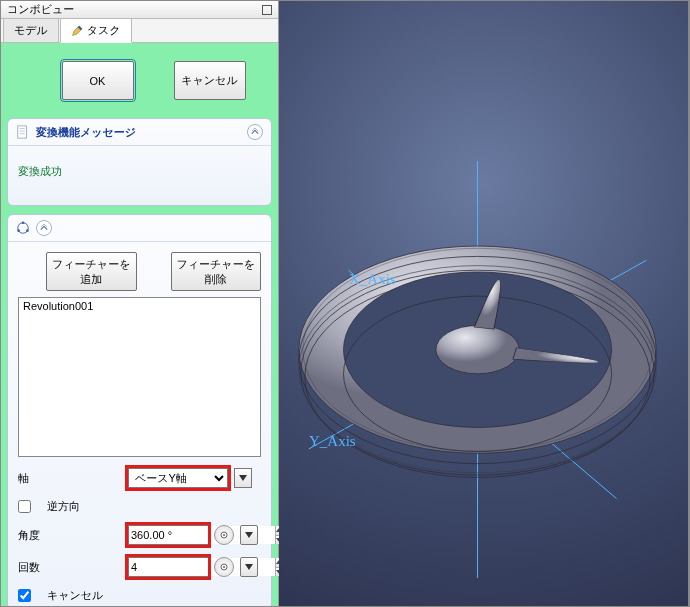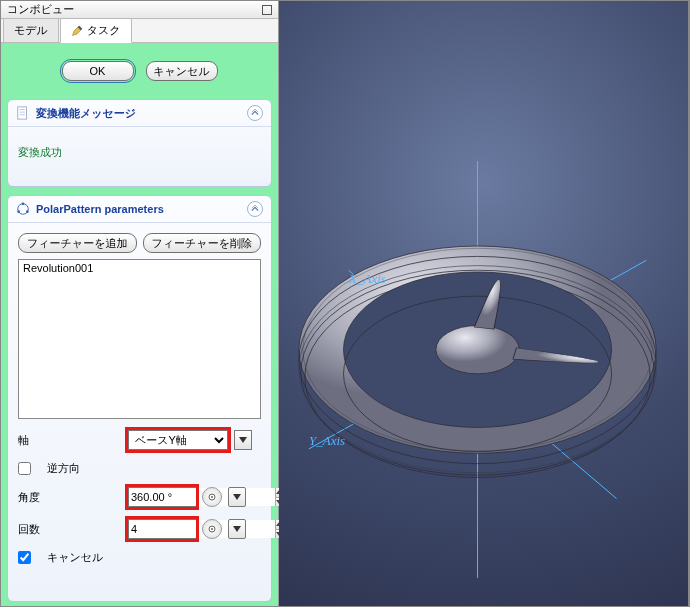--- a/index.html
+++ b/index.html
@@ -5,51 +5,51 @@
   * { box-sizing: border-box; margin: 0; padding: 0; font-family: "MS UI Gothic", sans-serif; font-size: 11px; }
   body { width: 690px; height: 607px; display: flex; background: #fff; border: 1px solid #888; }
   .left-panel { width: 278px; background: #86efac; border-right: 1px solid #999; display: flex; flex-direction: column; }
   .panel-title { background: linear-gradient(#fdfdfd,#e8e8e8); border-bottom: 1px solid #bbb; padding: 2px 6px; display: flex; justify-content: space-between; align-items: center; height: 18px; }
   .panel-title .dock-icon { width: 10px; height: 10px; border: 1px solid #555; }
   .tabs { display: flex; background: #f4f4f4; border-bottom: 1px solid #bbb; height: 24px; align-items: flex-end; padding-left: 2px; }
   .tab { padding: 4px 10px; border: 1px solid #bbb; border-bottom: none; background: #e8e8e8; margin-right: 1px; border-radius: 2px 2px 0 0; cursor: pointer; }
   .tab.active { background: #fff; border-bottom: 1px solid #fff; position: relative; top: 1px; display: flex; align-items: center; gap: 4px; }
   .pencil-icon { width: 12px; height: 12px; }
   .btn-row { display: flex; justify-content: center; gap: 12px; padding: 18px 0 14px 0; }
-  .btn { min-width: 72px; height: 20px; border: 1px solid #707070; background: linear-gradient(#fff,#e4e4e4); border-radius: 9px; cursor: pointer; }
+  .btn { min-width: 72px; height: 39px; border: 1px solid #707070; background: linear-gradient(#fff,#e4e4e4); border-radius: 2px; cursor: pointer; margin-left: 28px; }
   .btn.primary { outline: 1px solid #2a7ab9; outline-offset: 1px; }
   .section { margin: 4px 6px; border: 1px solid #b8c7e0; border-radius: 6px; background: linear-gradient(#fbfcff,#eef3fb); }
   .section-header { display: flex; align-items: center; padding: 5px 8px; border-bottom: 1px solid #d3dcee; }
   .section-header .hicon { width: 14px; height: 14px; margin-right: 6px; }
   .section-header .title { color: #1a3f9c; font-weight: bold; flex: 1; }
   .collapse-btn { width: 16px; height: 16px; border: 1px solid #9db4d8; border-radius: 8px; background: #fff; display: flex; align-items: center; justify-content: center; cursor: pointer; }
   .collapse-btn svg { width: 8px; height: 8px; }
   .section-body { padding: 10px; }
   .msg-body { color: #0a7a2a; padding: 18px 10px 26px 10px; }
   .dual-btn { display: flex; gap: 6px; }
   .dual-btn .btn { flex: 1; min-width: 0; }
   .feature-list { margin-top: 6px; border: 1px solid #888; background: #fff; height: 160px; padding: 2px 4px; overflow: auto; }
   .params-body { padding-bottom: 6px; }
   .form-row { display: flex; align-items: center; margin-top: 10px; height: 22px; }
   .form-row .lbl { width: 110px; }
   .select-wrap { position: relative; width: 100px; height: 20px; }
   .select-wrap select { width: 100%; height: 100%; border: 1px solid #777; background: #fff; padding: 0 2px; }
   .red-box { outline: 3px solid #e21b1b; outline-offset: 0; }
   .arrow-btn { width: 18px; height: 20px; margin-left: 6px; border: 1px solid #777; background: linear-gradient(#fff,#e4e4e4); display: flex; align-items: center; justify-content: center; cursor: pointer; }
-  .numbox { width: 68px; height: 20px; display: flex; border: 1px solid #777; background: #fff; }
+  .numbox { width: 80px; height: 20px; display: flex; border: 1px solid #777; background: #fff; }
   .numbox input { flex: 1; border: none; padding: 0 2px; text-align: left; outline: none; }
   .spinwrap { width: 14px; display: flex; flex-direction: column; border-left: 1px solid #aaa; }
   .spinwrap div { flex: 1; display: flex; align-items: center; justify-content: center; background: linear-gradient(#fff,#e2e2e2); cursor: pointer; }
   .spinwrap div:first-child { border-bottom: 1px solid #aaa; }
   .spinwrap svg { width: 6px; height: 4px; }
   .gear-btn { width: 20px; height: 20px; margin-left: 6px; border: 1px solid #999; border-radius: 10px; background: radial-gradient(#fff,#ddd); display: flex; align-items: center; justify-content: center; cursor: pointer; }
   .checkbox-row { display: flex; align-items: center; margin-top: 10px; gap: 16px; }
   .checkbox-row input { width: 13px; height: 13px; }
   .viewport { flex: 1; background: radial-gradient(circle at 50% 30%, #6a7aa0 0%, #3f4a6b 60%, #2e3552 100%); position: relative; overflow: hidden; border-right: 1px solid #888; }
-  .axis-label { position: absolute; color: #4fb6ff; font-size: 13px; font-style: italic; font-family: serif; }
+  .axis-label { position: absolute; color: #4fb6ff; font-size: 15px; font-family: serif; }
 </style>
 </head>
 <body>
 
 <div class="left-panel">
   <div class="panel-title">
     <span>コンボビュー</span>
     <span class="dock-icon"></span>
   </div>
 
@@ -89,21 +89,20 @@
   </div>
 
   <div class="section" style="flex:1; display:flex; flex-direction:column;">
     <div class="section-header">
       <svg class="hicon" viewBox="0 0 16 16">
           <circle cx="8" cy="8" r="6" fill="none" stroke="#3a5dab" stroke-width="1"></circle>
           <circle cx="8" cy="2" r="1.5" fill="#3a5dab"></circle>
           <circle cx="13" cy="11" r="1.5" fill="#3a5dab"></circle>
           <circle cx="3" cy="11" r="1.5" fill="#3a5dab"></circle>
         </svg>
-      <span class="title">PolarPattern parameters</span>
       <div class="collapse-btn">
         <svg viewBox="0 0 10 10">
             <path d="M1 7 L5 3 L9 7" fill="none" stroke="#5577aa" stroke-width="1.5"></path>
             <path d="M1 4 L5 0 L9 4" fill="none" stroke="#9ab" stroke-width="1"></path>
           </svg>
       </div>
     </div>
     <div class="section-body params-body">
       <div class="dual-btn">
         <button class="btn">フィーチャーを追加</button>

